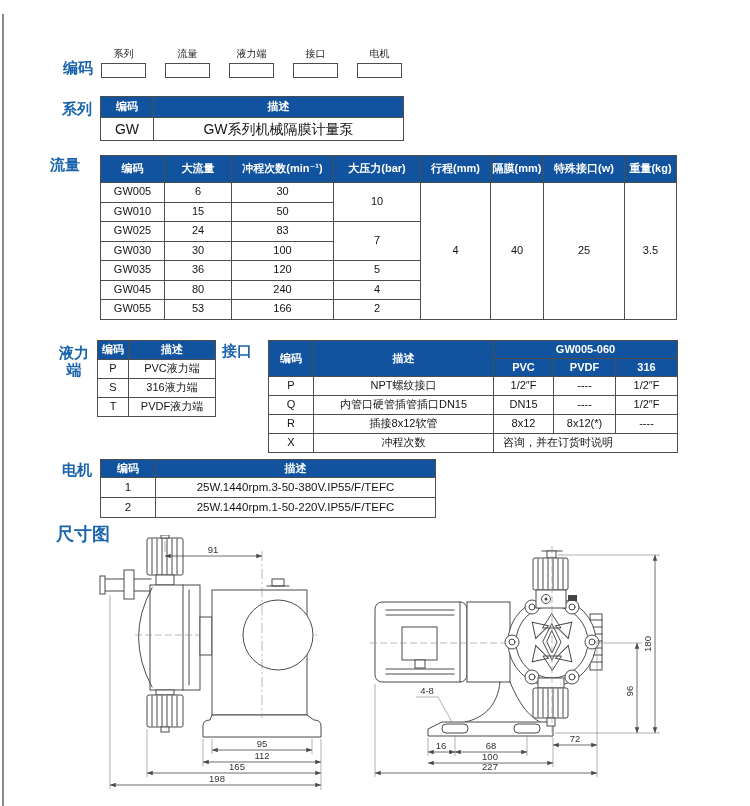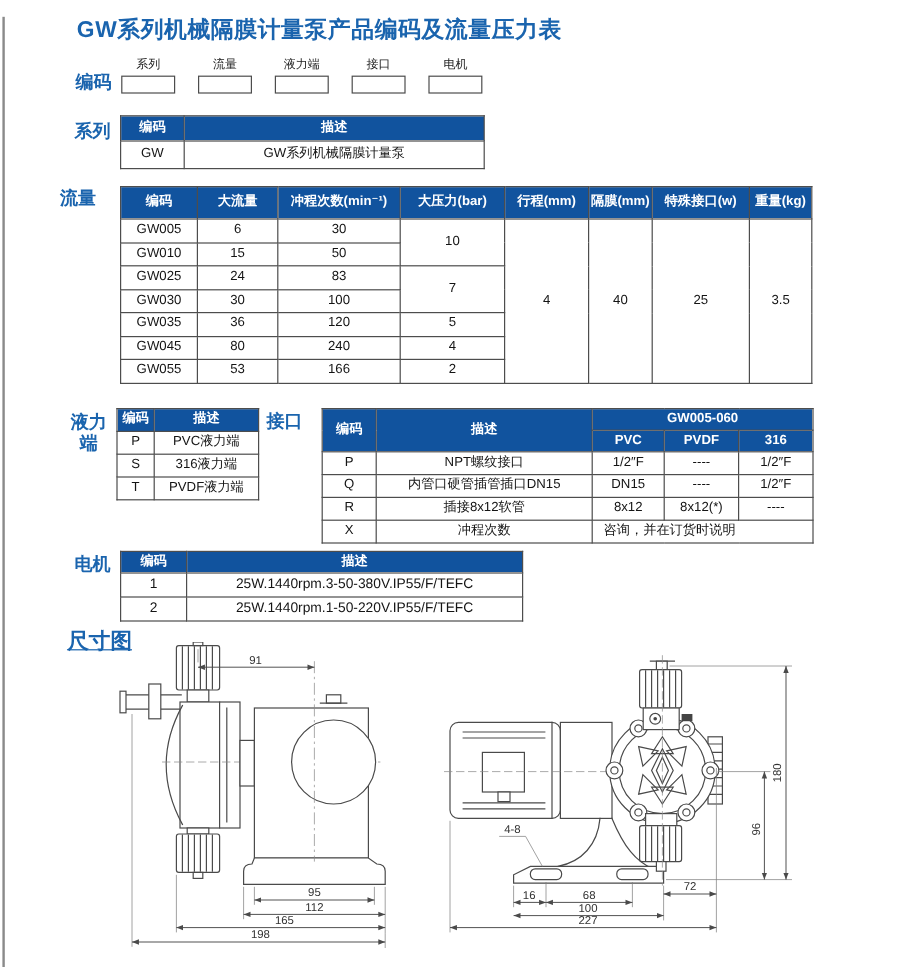--- a/index.html
+++ b/index.html
@@ -14,46 +14,45 @@
   .coding .sec-label-inline{position:static;font-size:15px;font-weight:bold;color:#1a64ae;margin:0 8px 0 0;}
   .slot{width:45px;margin-right:19px;text-align:center;}
   .slot-label{display:block;font-size:10px;color:#222;margin-bottom:2px;white-space:nowrap;}
   .slot-box{display:block;height:13px;border:1.5px solid #4d4d4d;background:#fff;}
   
   table.tbl{position:absolute;border-collapse:collapse;table-layout:fixed;background:#fff;}
   .tbl th,.tbl td{border:1px solid #4d4d4d;padding:0;text-align:center;vertical-align:middle;
                   font-size:11px;line-height:1.05;overflow:hidden;white-space:nowrap;}
   .tbl th{background:#11539e;color:#fff;font-weight:bold;}
   .tbl td{color:#141414;}
-  .series-tbl th{height:20px}.series-tbl td{height:22px;font-size:11px;}
+  .series-tbl th{height:20px}.series-tbl td{height:22px;font-size:14px;}
   .flow-tbl th{height:26px}.flow-tbl td{height:18.5px;}
   .hyd-tbl th{height:18px}.hyd-tbl td{height:18px;}
   .int-tbl th{height:17px}.int-tbl td{height:18px;}
   .int-tbl td.left{text-align:left;padding-left:9px;}
   .motor-tbl th{height:17px}.motor-tbl td{height:19px;font-size:11.5px;}
   .hyd-label{left:52px;top:344px;width:44px;text-align:center;line-height:1.15;}
-  .dims-title{position:absolute;left:56px;top:522px;font-size:18px;font-weight:bold;color:#1a64ae;text-decoration:underline;}
+  .dims-title{position:absolute;left:56px;top:522px;font-size:18px;font-weight:bold;color:#1a64ae;}
   
   svg.draw{position:absolute;}
   svg .ln{stroke:#4a4a4a;fill:none;stroke-width:1;stroke-linecap:square;}
   svg .wh{stroke:#4a4a4a;fill:#fff;stroke-width:1;}
   svg .fill{fill:#444;stroke:none;}
   svg .thin{stroke:#7d7d7d;fill:none;stroke-width:.6;}
   svg .dash{stroke:#8a8a8a;fill:none;stroke-width:.6;stroke-dasharray:7 3;}
   svg .dashdot{stroke:#8a8a8a;fill:none;stroke-width:.6;stroke-dasharray:10 3 2 3;}
   svg .dimf{stroke:#4a4a4a;stroke-width:.8;marker-start:url(#fa);marker-end:url(#fa);}
   svg .dims{stroke:#4a4a4a;stroke-width:.8;marker-start:url(#sa);marker-end:url(#sa);}
   svg text{font-size:9.5px;fill:#333;font-family:"Liberation Sans",sans-serif;text-anchor:middle;}
 </style>
 </head>
 <body>
 
 <div class="page">
   <div class="left-rule"></div>
-  <div class="title">GW系列机械隔膜计量泵产品编码及流量压力表</div>
 
   <div class="coding">
     <span class="sec-label-inline">编码</span>
     <span class="slot">
       <span class="slot-label">系列</span>
       <span class="slot-box"></span>
     </span>
     <span class="slot">
       <span class="slot-label">流量</span>
       <span class="slot-box"></span>

